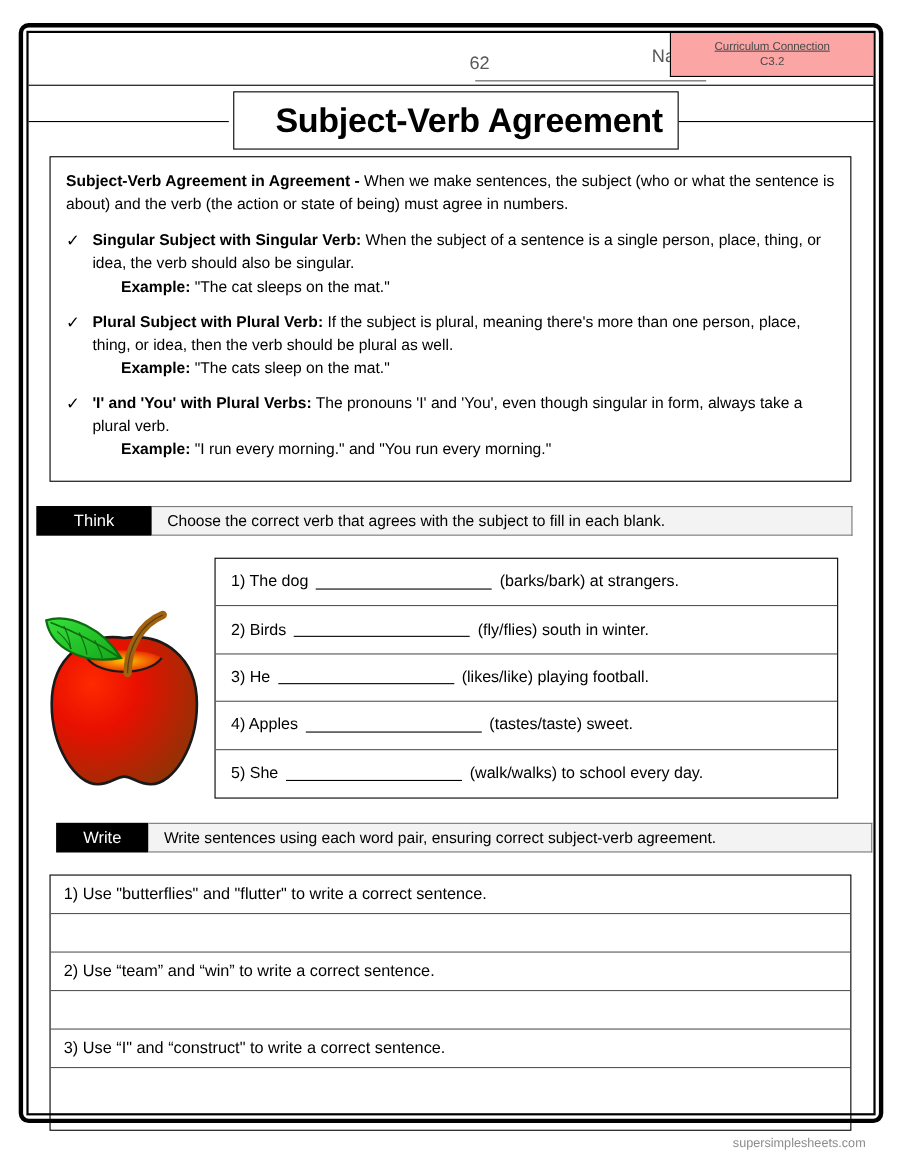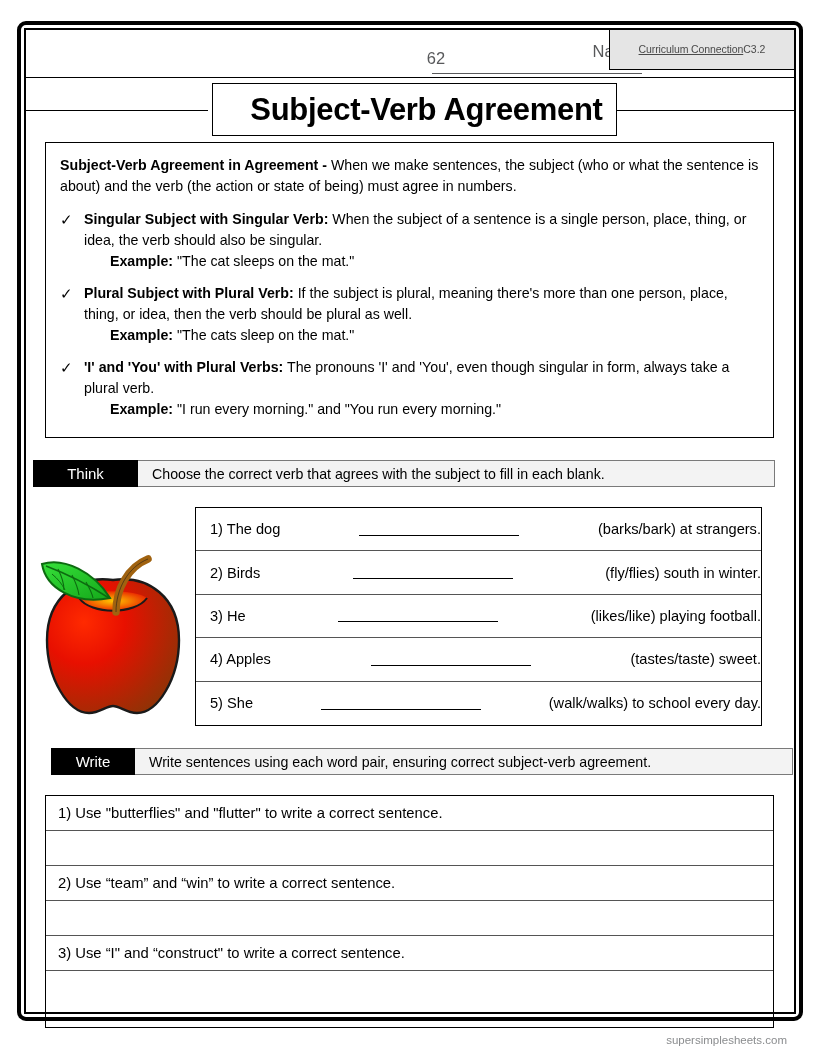--- a/index.html
+++ b/index.html
@@ -79,25 +79,26 @@
     font-size: 16.5px;
     color: #58595b;
   }
 
   .curriculum-badge {
     position: absolute;
     right: 0px;
     top: 0px;
     width: 185px;
     height: 40px;
-    background: #e5e5e5;
+    background: #fca5a5;
     border-left: 1.6px solid #000;
     border-bottom: 1.6px solid #000;
     box-sizing: border-box;
     display: flex;
+    flex-direction: column;
     align-items: center;
     justify-content: center;
     line-height: 1.25;
   }
   .badge-title {
     font-size: 10.5px;
     color: #4a4a4a;
     text-decoration: underline;
     letter-spacing: -0.1px;
   }
@@ -232,21 +233,20 @@
     box-sizing: border-box;
   }
   .q-row {
     height: 43.4px;
     border-bottom: 1.3px solid #555;
     box-sizing: border-box;
     display: flex;
     align-items: center;
     padding-left: 14px;
     font-size: 14.6px;
-    justify-content: space-between;
   }
   .q-row:last-child { border-bottom: none; }
   .q-blank {
     display: inline-block;
     border-bottom: 1.3px solid #000;
     height: 12px;
     margin: 0 7px;
   }
 
   

